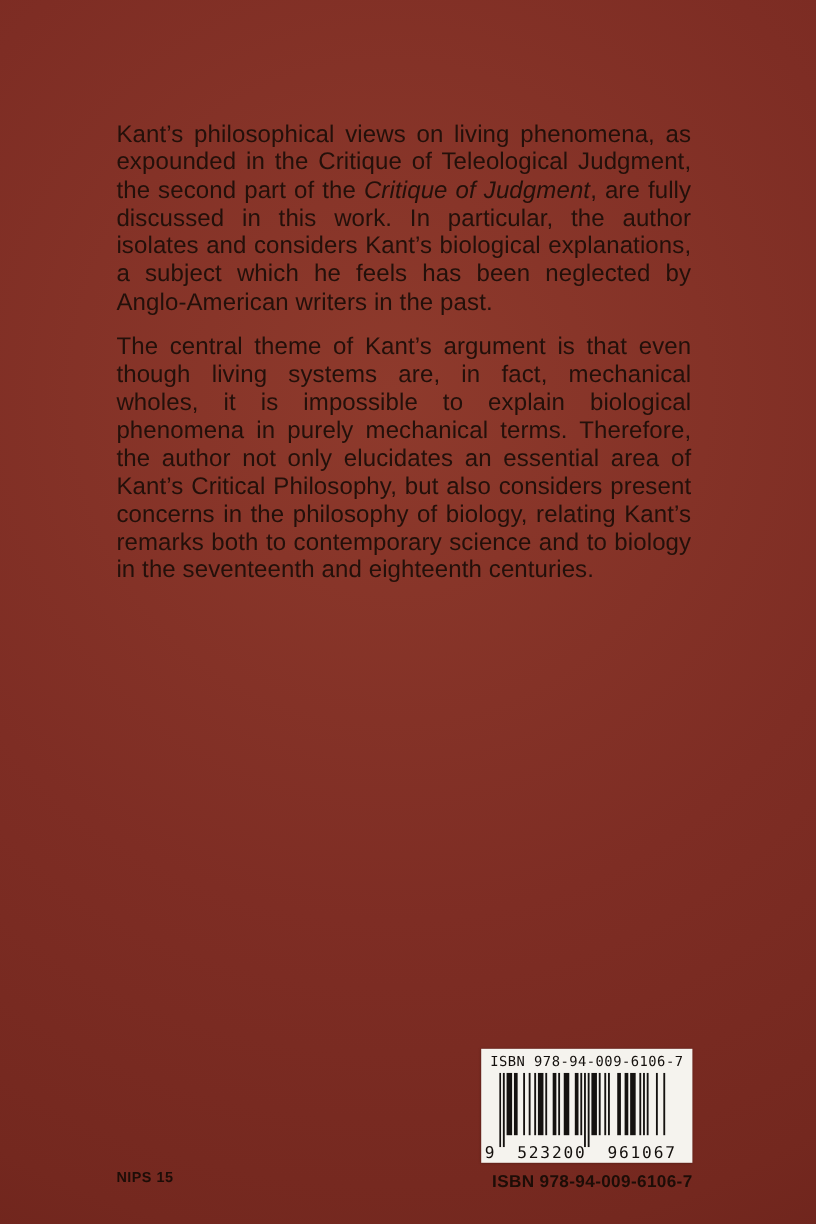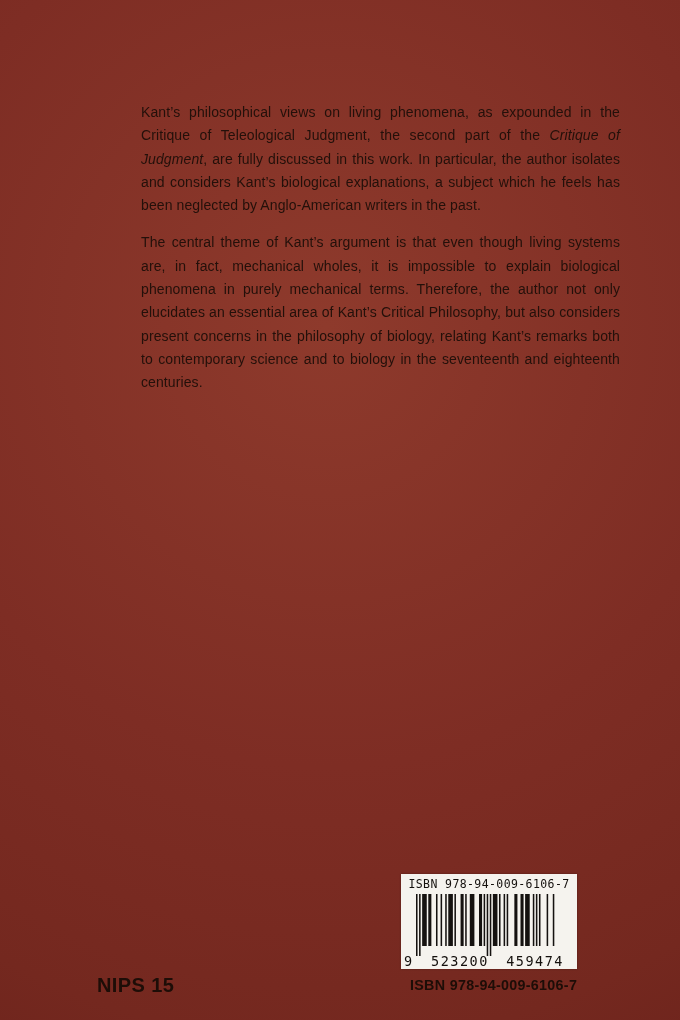--- a/index.html
+++ b/index.html
@@ -11,34 +11,33 @@
     background: radial-gradient(ellipse 130% 90% at 48% 32%, #8e3a2c 0%, #7e2d24 48%, #74281f 78%, #69211a 100%);
     font-family: "Liberation Sans", sans-serif;
   }
   .blurb {
     position: absolute;
     left: 97px;
     top 101px;
     top: 101px;
     width: 479px;
     color: #23100a;
-    font-size: 14px;
+    font-size: 20px;
     line-height: 23.3px;
     text-align: justify;
     letter-spacing: 0.1px;
-    margin-left: 44px;
   }
   .blurb p { margin: 0 0 14px 0; }
   .blurb .italic { font-style: italic; }
   .series-code {
     position: absolute;
     left: 97px;
     top: 974px;
     color: #1d0d07;
-    font-size: 20px;
+    font-size: 12px;
     font-weight: 600;
     letter-spacing: 0.4px;
   }
   .isbn-bottom {
     position: absolute;
     left: 410px;
     top: 977px;
     color: #1d0d07;
     font-size: 14.3px;
     font-weight: 700;
@@ -123,21 +122,21 @@
         <rect x="71" y="0" width="3" height="52" fill="#151210"></rect>
         <rect x="76" y="0" width="1" height="52" fill="#151210"></rect>
         <rect x="78" y="0" width="1" height="52" fill="#151210"></rect>
         <rect x="80" y="0" width="1" height="52" fill="#151210"></rect>
         <rect x="85" y="0" width="1" height="52" fill="#151210"></rect>
         <rect x="89" y="0" width="1" height="52" fill="#151210"></rect>
       </svg>
     <div class="barcode-digits">
       <span>9</span>
       <span>523200</span>
-      <span>459474</span>
+      <span>961067</span>
     </div>
   </div>
 
   <div class="series-code">NIPS 15</div>
 
   <div class="isbn-bottom">ISBN 978-94-009-6106-7</div>
 
 </div>
 
 </body></html>

